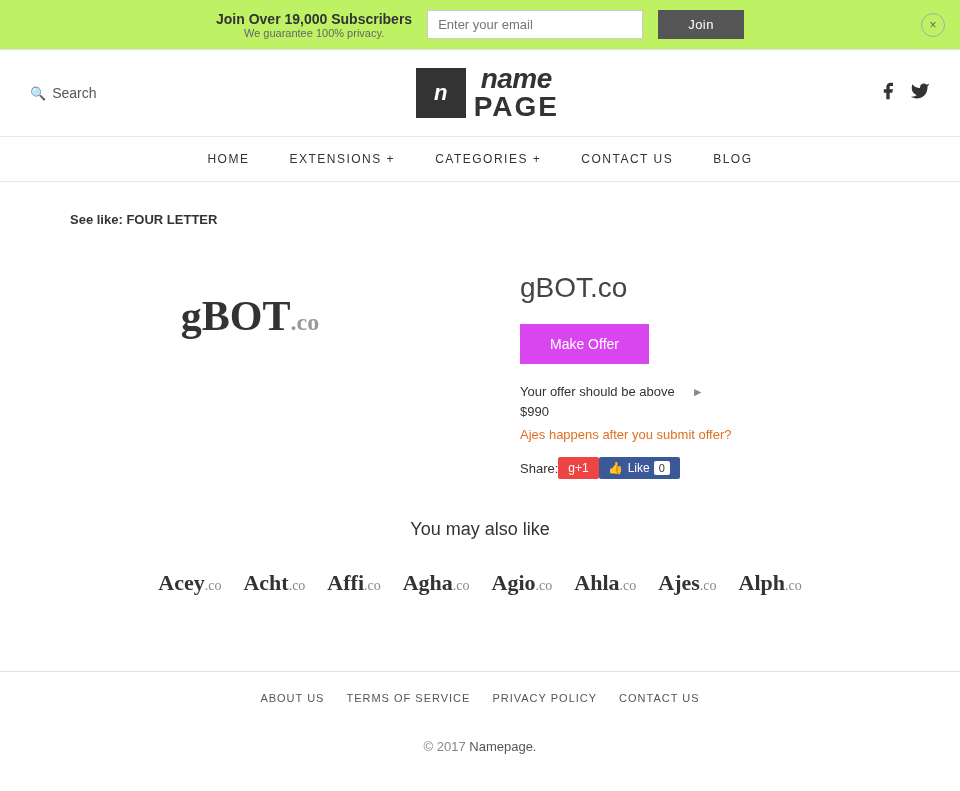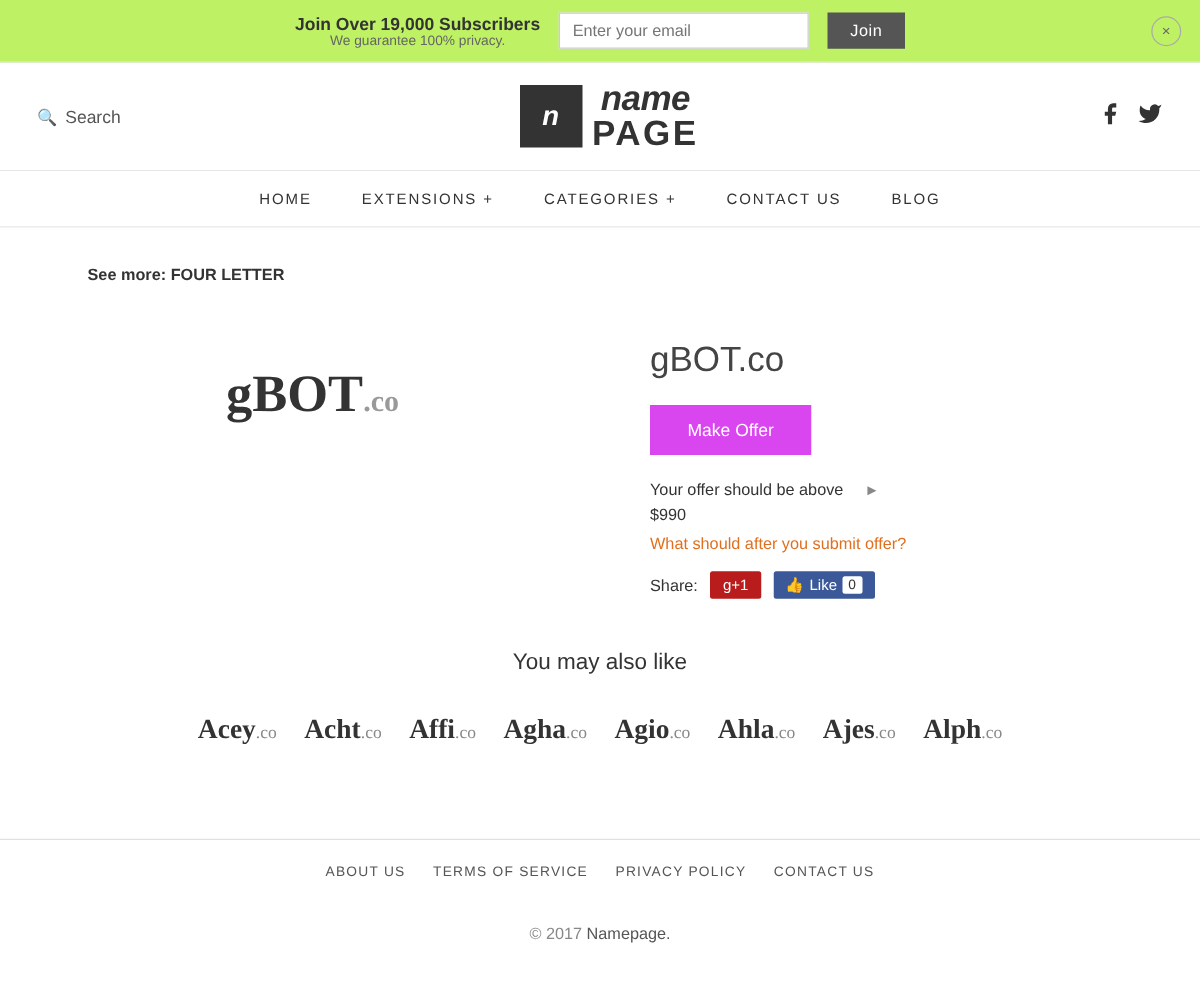--- a/index.html
+++ b/index.html
@@ -16,28 +16,28 @@
       gap: 15px;
       position: relative;
     }
     .top-banner-text { text-align: center; }
     .top-banner-text .headline { font-size: 14px; font-weight: bold; }
     .top-banner-text .subtext { font-size: 11px; color: #666; }
     .top-banner-email {
       border: 1px solid #ccc;
       padding: 6px 10px;
       font-size: 13px;
-      width: 200px;
+      width: 216px;
       color: #999;
     }
     .join-btn {
       background: #555;
       color: #fff;
       border: none;
-      padding: 7px 18px;
+      padding: 7px 30px;
       font-size: 13px;
       cursor: pointer;
       letter-spacing: 0.5px;
     }
     .close-btn {
       position: absolute;
       right: 15px;
       top: 50%;
       transform: translateY(-50%);
       background: none;
@@ -187,26 +187,25 @@
       font-size: 13px;
       color: #e07020;
       cursor: pointer;
       text-decoration: none;
       margin-bottom: 15px;
       display: block;
     }
     .share-area {
       display: flex;
       align-items: center;
-      gap: 10px;
       margin-top: 10px;
     }
     .share-label { font-size: 13px; color: #333; }
     .gplus-btn {
-      background: #b91c1c;
+      background: #ef4444;
       color: #fff;
       border: none;
       padding: 4px 10px;
       font-size: 12px;
       cursor: pointer;
       border-radius: 2px;
     }
     .fb-like-btn {
       background: #3b5998;
       color: #fff;
@@ -327,41 +326,41 @@
   <a class="nav-item" href="#">HOME</a>
   <a class="nav-item" href="#">EXTENSIONS +</a>
   <a class="nav-item" href="#">CATEGORIES +</a>
   <a class="nav-item" href="#">CONTACT  US</a>
   <a class="nav-item" href="#">BLOG</a>
 </nav>
 
 <div class="main-content">
 
   <div class="see-more">
-    <span>See more:</span>
+    <span>See like:</span>
     <span style="cursor:pointer; font-weight:bold;">FOUR LETTER</span>
   </div>
 
   <div class="domain-section">
 
     <div class="domain-logo-display">
       <div class="domain-logo-text">
         <span>gBOT</span><span class="dot-co">.co</span>
       </div>
     </div>
 
     <div class="domain-info">
       <div class="domain-title">gBOT.co</div>
       <button class="make-offer-btn">Make Offer</button>
       <div class="offer-info">
         <span>Your offer should be above</span>
         <span class="arrow-right">►</span>
       </div>
       <div class="offer-amount">$990</div>
-      <a class="offer-link" href="#">What should after you submit offer?</a>
+      <a class="offer-link" href="#">Ajes happens after you submit offer?</a>
       <div class="share-area">
         <span class="share-label">Share:</span>
         <button class="gplus-btn">g+1</button>
         <button class="fb-like-btn">
           <span>👍</span>
           <span>Like</span>
           <span class="fb-count">0</span>
         </button>
       </div>
     </div>

